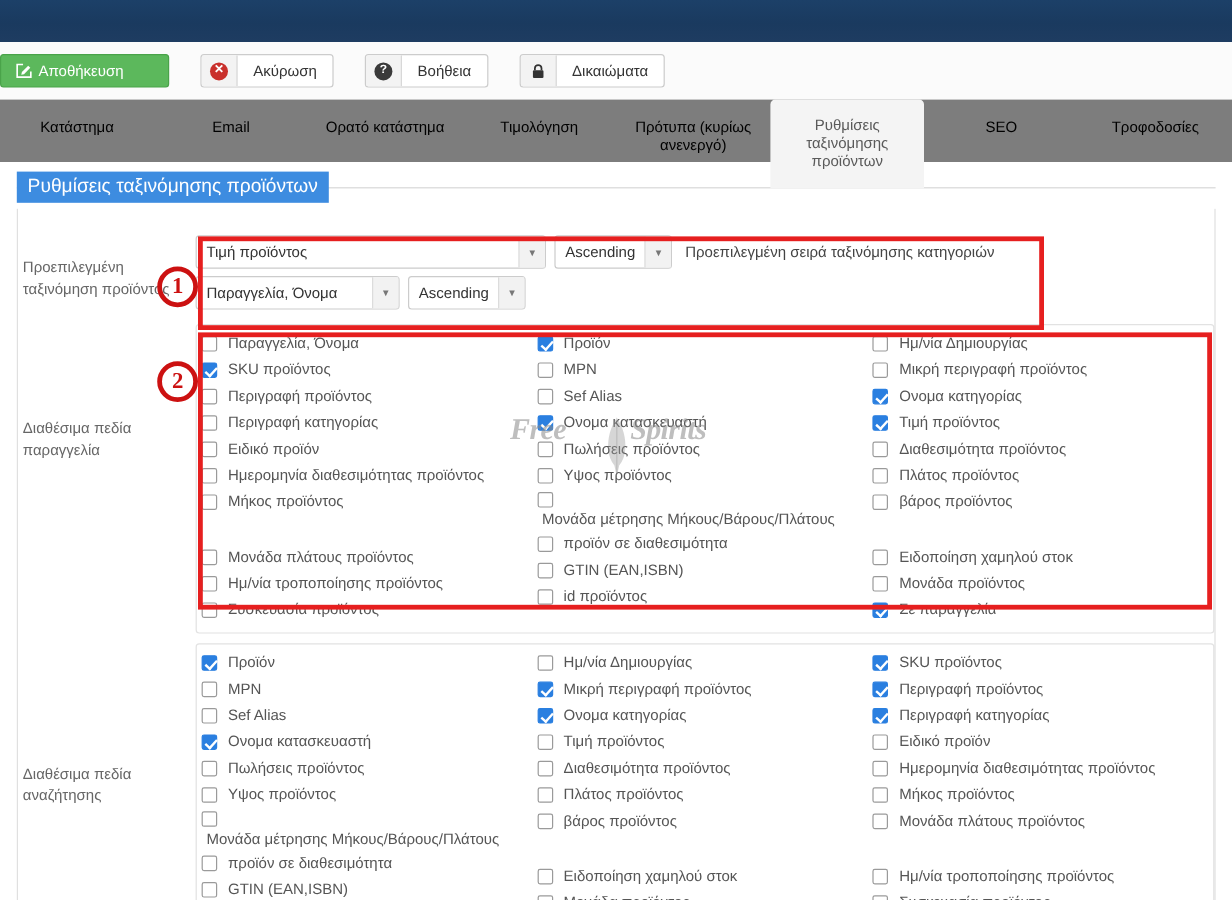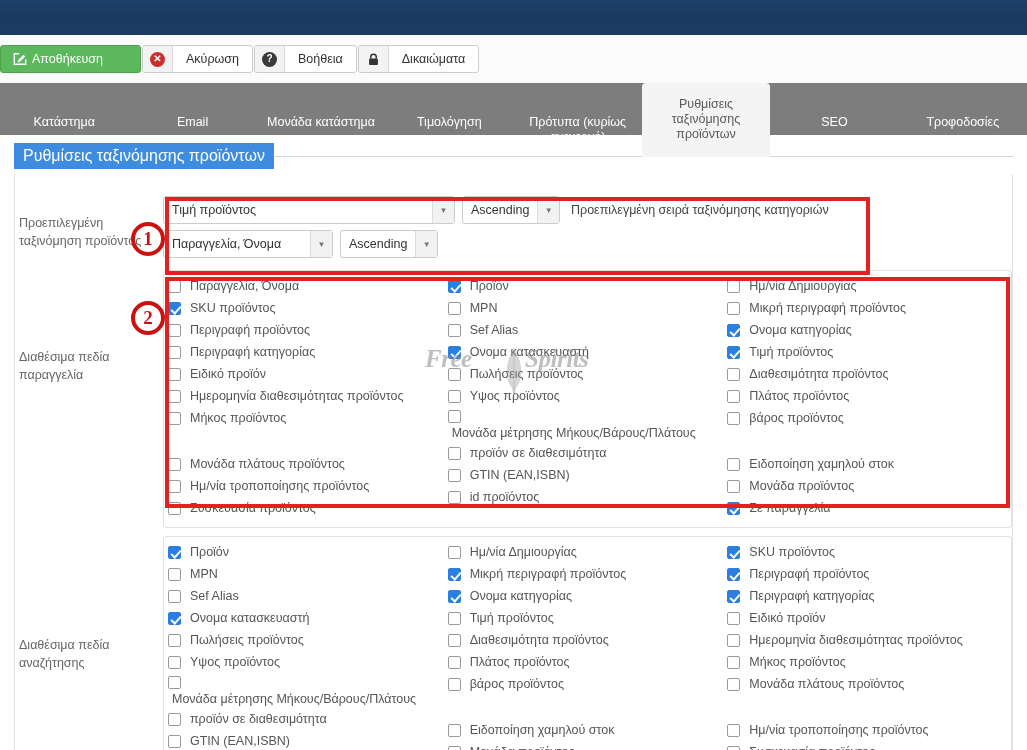--- a/index.html
+++ b/index.html
@@ -18,21 +18,21 @@
     background: linear-gradient(180deg, #1c4068 0%, #1a3a5f 55%, #1e3c61 100%);
   }
 
   
   .toolbar {
     height: 48px;
     background: #fbfbfb;
     display: flex;
     align-items: center;
     padding: 0 0 0 0;
-    gap: 1px;
+    gap: 26px;
   }
   .btn {
     display: inline-flex;
     align-items: stretch;
     height: 28px;
     border: 1px solid #cccccc;
     border-radius: 3px;
     background: #ffffff;
     font-size: 12.5px;
     color: #333;
@@ -70,27 +70,26 @@
   .tabbar {
     height: 52px;
     background: #7d7d7d;
     display: flex;
     align-items: flex-start;
     position: relative;
   }
   .tab {
     flex: 1 1 0;
     text-align: center;
-    color: #ffffff;
+    color: #000000;
     font-size: 12.5px;
     line-height: 15px;
     padding: 16px 4px 0 4px;
     cursor: pointer;
     min-width: 0;
-    margin-top: 16px;
   }
   .tab.active {
     background: #f4f4f4;
     color: #5a5a5a;
     border-top-left-radius: 4px;
     border-top-right-radius: 4px;
     padding-top: 14px;
     height: 74px;
     margin-top: 0;
     position: relative;
@@ -303,21 +302,21 @@
           <rect x="1.2" y="6" width="9.6" height="7" rx="1" fill="#333"></rect>
         </svg>
       </span>
       <span class="lab">Δικαιώματα</span>
     </div>
   </div>
 
   <div class="tabbar" id="tabbar">
       <div class="tab"><span>Κατάστημα</span></div>
       <div class="tab"><span>Email</span></div>
-      <div class="tab"><span>Μονάδα κατάστημα</span></div>
+      <div class="tab"><span>Ορατό κατάστημα</span></div>
       <div class="tab"><span>Τιμολόγηση</span></div>
       <div class="tab"><span>Πρότυπα (κυρίως ανενεργό)</span></div>
       <div class="tab active"><span>Ρυθμίσεις ταξινόμησης προϊόντων</span></div>
       <div class="tab"><span>SEO</span></div>
       <div class="tab"><span>Τροφοδοσίες</span></div>
     </div>
 
   <div class="content">
 
     <div class="legend-wrap">

